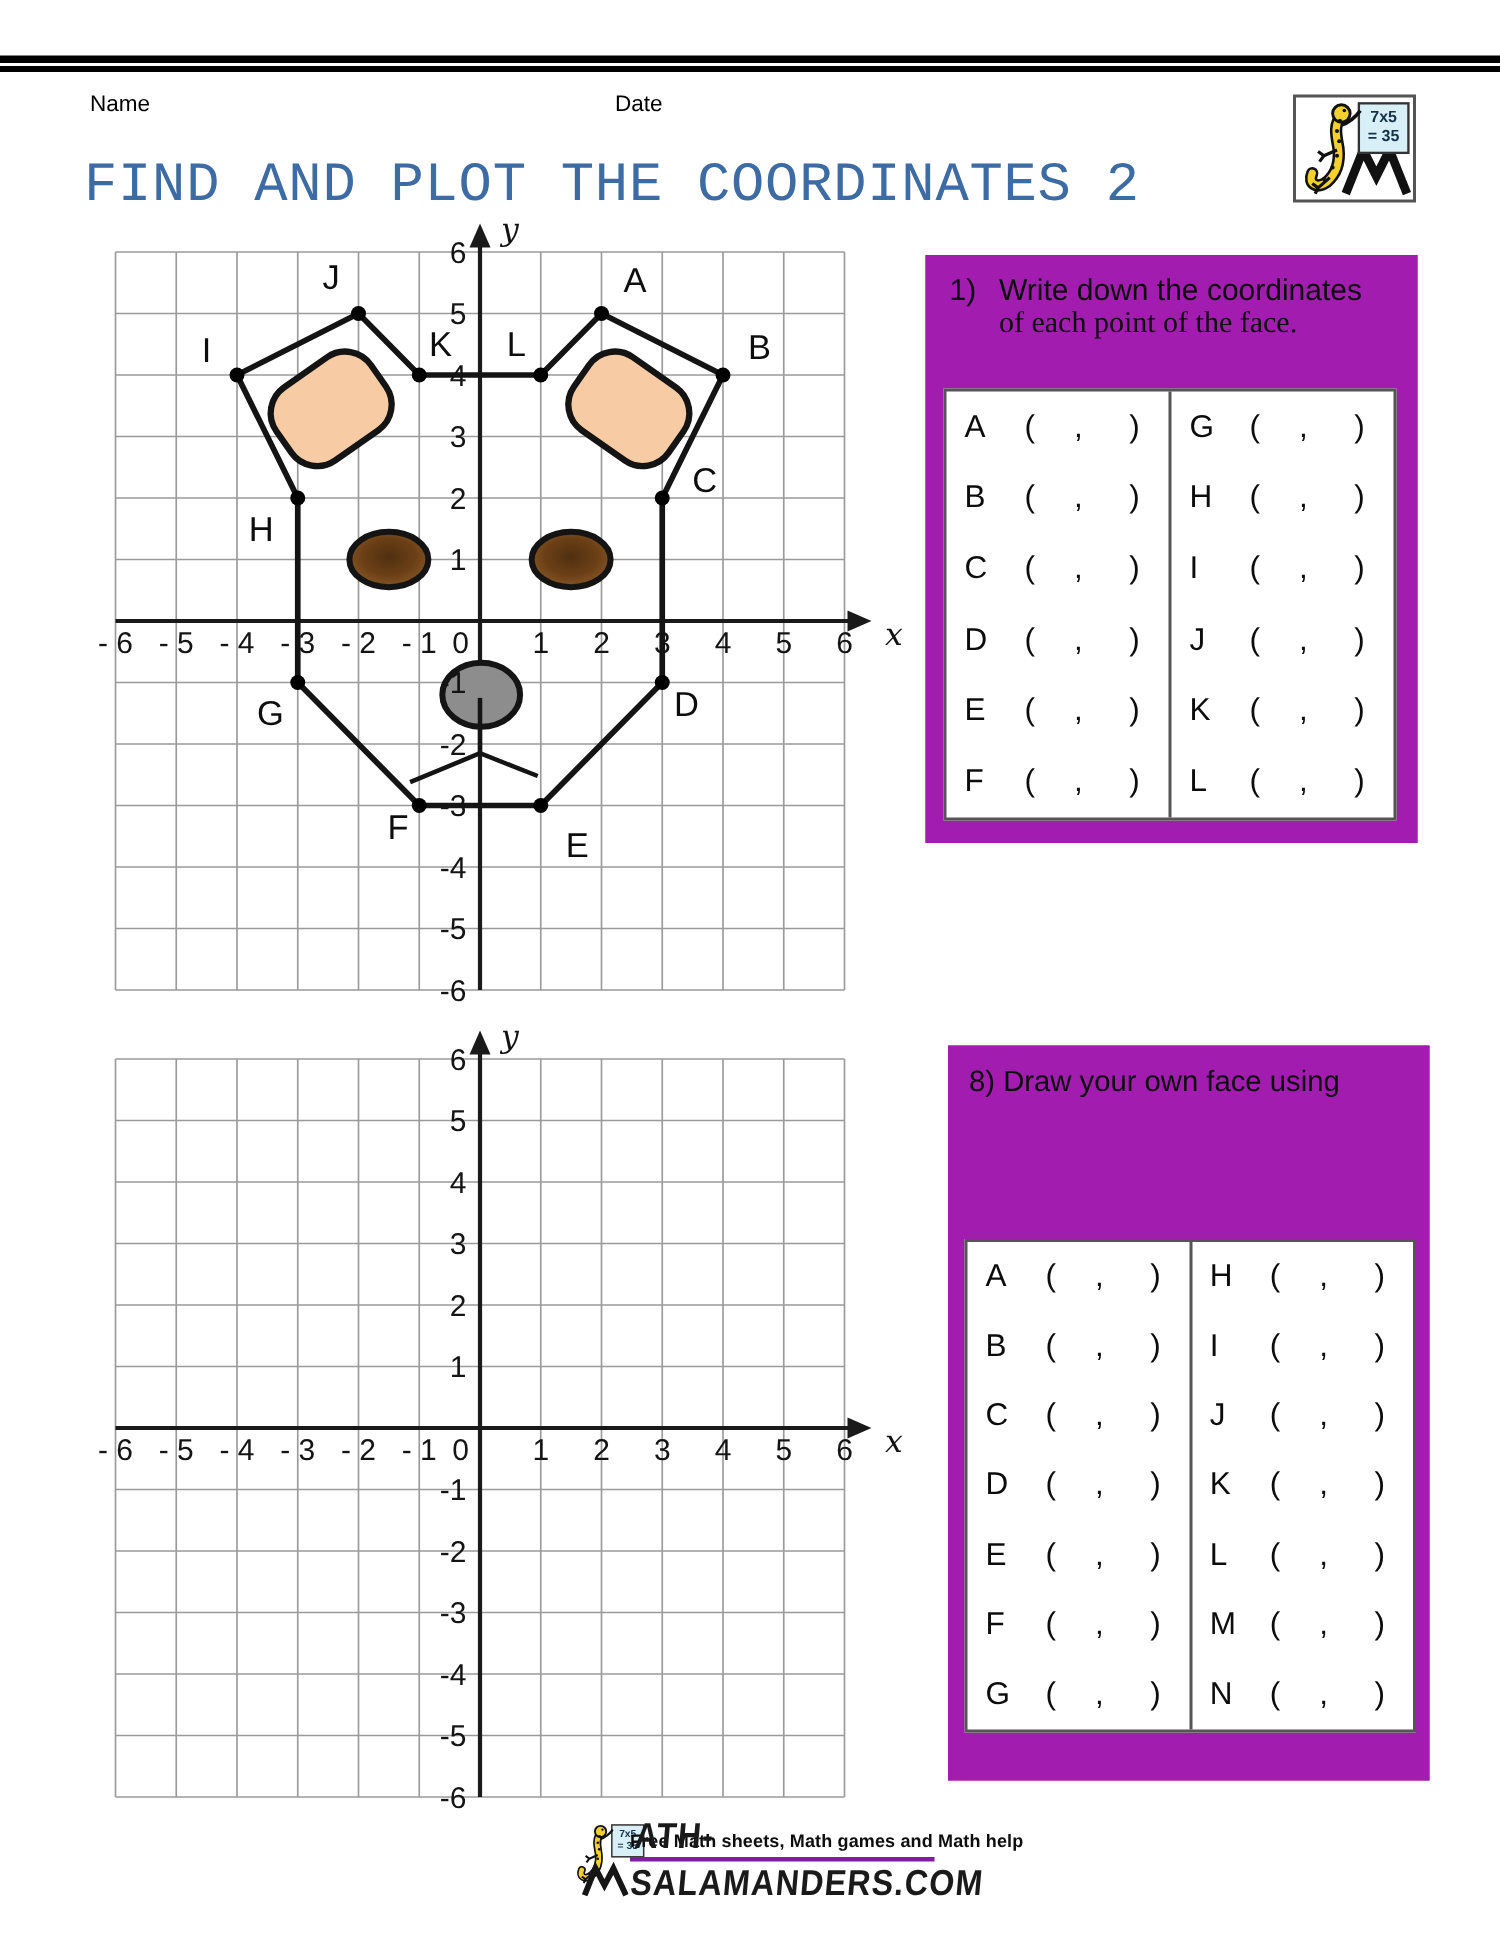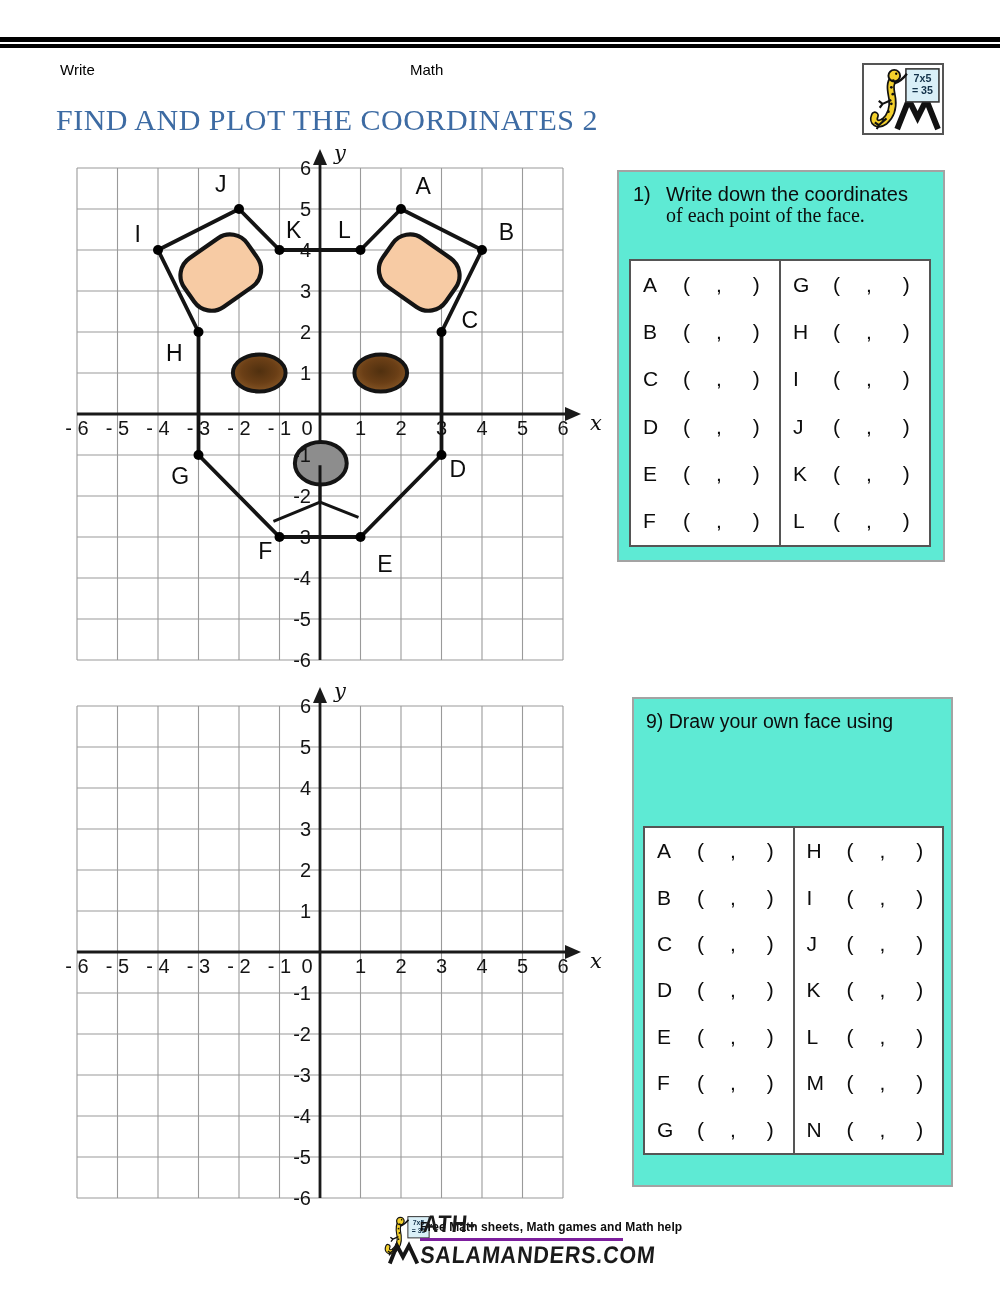--- a/index.html
+++ b/index.html
@@ -6,30 +6,30 @@
   body{
     width:1000px;height:1294px;position:relative;background:#ffffff;
     font-family:"Liberation Sans",sans-serif;color:#111;overflow:hidden;
   }
   .topbar{position:absolute;left:0;top:37px;width:1000px;height:11px;
     background:linear-gradient(to bottom,#000 0 5px,#fff 5px 7px,#000 7px 11px);}
   .field-label{position:absolute;font-size:15px;color:#000;}
   .name-label{left:60px;top:61px;}
   .date-label{left:410px;top:61px;}
   .page-title{position:absolute;left:56px;top:103px;margin:0;
-    font-family:Liberation Serif, serif;font-weight:500;font-size:30px;letter-spacing:.5px;}
+    font-family:Liberation Mono, monospace;font-weight:500;font-size:37px;letter-spacing:.5px;}
   .logo-box{position:absolute;left:862px;top:63px;width:82px;height:72px;
     border:2px solid #555;background:#fff;box-sizing:border-box;}
   .grid-svg{position:absolute;left:50px;}
   #grid1{top:144px;}
   #grid2{top:682px;}
   .tickf{font-family:"Liberation Sans",sans-serif;font-size:20px;fill:#141414;}
   .axisletter{font-family:"DejaVu Serif",serif;font-style:italic;font-size:21px;fill:#111;}
   .ptlabel{font-family:"Liberation Sans",sans-serif;font-size:23px;fill:#0d0d0d;}
-  .qbox{position:absolute;border:2px solid #a3a3a3;background:#5eead4;box-sizing:border-box;}
+  .qbox{position:absolute;border:2px solid #a21caf;background:#a21caf;box-sizing:border-box;}
   .q1{left:617px;top:170px;width:328px;height:392px;}
   .q2{left:632px;top:697px;width:321px;height:490px;}
   .q-line{font-size:20px;color:#0c0c0c;}
   .q1 .l1{position:absolute;left:14px;top:11px;}
   .q1 .l1 .q-num{display:inline-block;width:33px;}
   .q1 .l2{position:absolute;left:47px;top:32px;font-family:Liberation Serif, serif;}
   .q2 .l1{position:absolute;left:12px;top:11px;font-size:19.5px;}
   .q2 .l2{position:absolute;left:12px;top:52px;font-size:19.5px;}
   .q2 .l3{position:absolute;left:12px;top:93px;font-size:19.5px;}
   .ans-table{position:absolute;border:2px solid #555;display:flex;box-sizing:border-box;background:#fff;}
@@ -48,22 +48,22 @@
   .tagrule{position:absolute;left:37px;top:26px;width:203px;height:3px;}
   .siterow{position:absolute;left:5px;top:23px;display:flex;align-items:flex-end;height:36px;}
   .sitetext{font-size:21.5px;font-weight:bold;letter-spacing:.8px;color:#1a1a1a;
     transform:skewX(-5deg) scaleY(1.12);transform-origin:left bottom;line-height:28px;}
 </style>
 </head>
 <body>
 
 <div class="topbar"></div>
 
-<div class="field-label name-label">Write</div>
-<div class="field-label date-label">Math</div>
+<div class="field-label name-label">Name</div>
+<div class="field-label date-label">Date</div>
 
 <div class="logo-box">
   <svg id="salTop" width="78" height="68" viewBox="0 0 80 70">
     <path d="M34,66 L46,36 L55,54 L64,36 L76,66" fill="none" stroke="#111" stroke-width="6"></path>
     <g class="salgroup">
       <rect x="43" y="4" width="34" height="34" fill="#d9eff7" stroke="#333" stroke-width="1.6"></rect>
       <text x="60" y="17" text-anchor="middle" font-size="11" font-weight="bold" fill="#13324a">7x5</text>
       <text x="60" y="30" text-anchor="middle" font-size="11" font-weight="bold" fill="#13324a">= 35</text>
       <path d="M31,13 C25,19 28,28 29,35 C30,44 28,52 21,58 C14,63 8,59 11,52" fill="none" stroke="#111" stroke-width="8.5" stroke-linecap="round"></path>
       <path d="M31,13 C25,19 28,28 29,35 C30,44 28,52 21,58 C14,63 8,59 11,52" fill="none" stroke="#f3d02c" stroke-width="5" stroke-linecap="round"></path>
@@ -337,21 +337,21 @@
           <span class="ans-letter">L</span>
           <span class="tok">(</span>
           <span class="tok comma">,</span>
           <span class="tok">)</span>
         </div>
       </div>
   </div>
 </div>
 
 <div class="qbox q2">
-  <div class="q-line l1">9) Draw your own face using</div>
+  <div class="q-line l1">8) Draw your own face using</div>
   <div class="ans-table">
     <div class="ans-col" id="t2-left">
         <div class="ans-row">
           <span class="ans-letter">A</span>
           <span class="tok">(</span>
           <span class="tok comma">,</span>
           <span class="tok">)</span>
         </div>
         <div class="ans-row">
           <span class="ans-letter">B</span>

